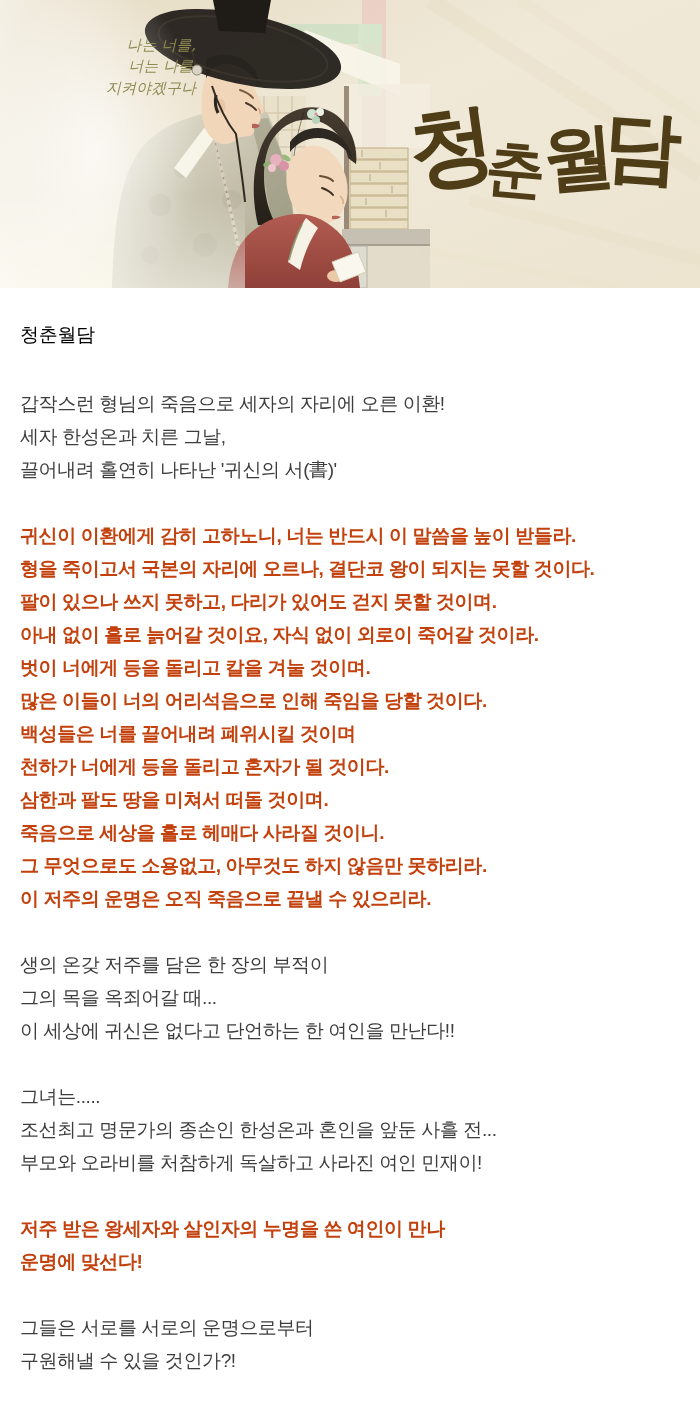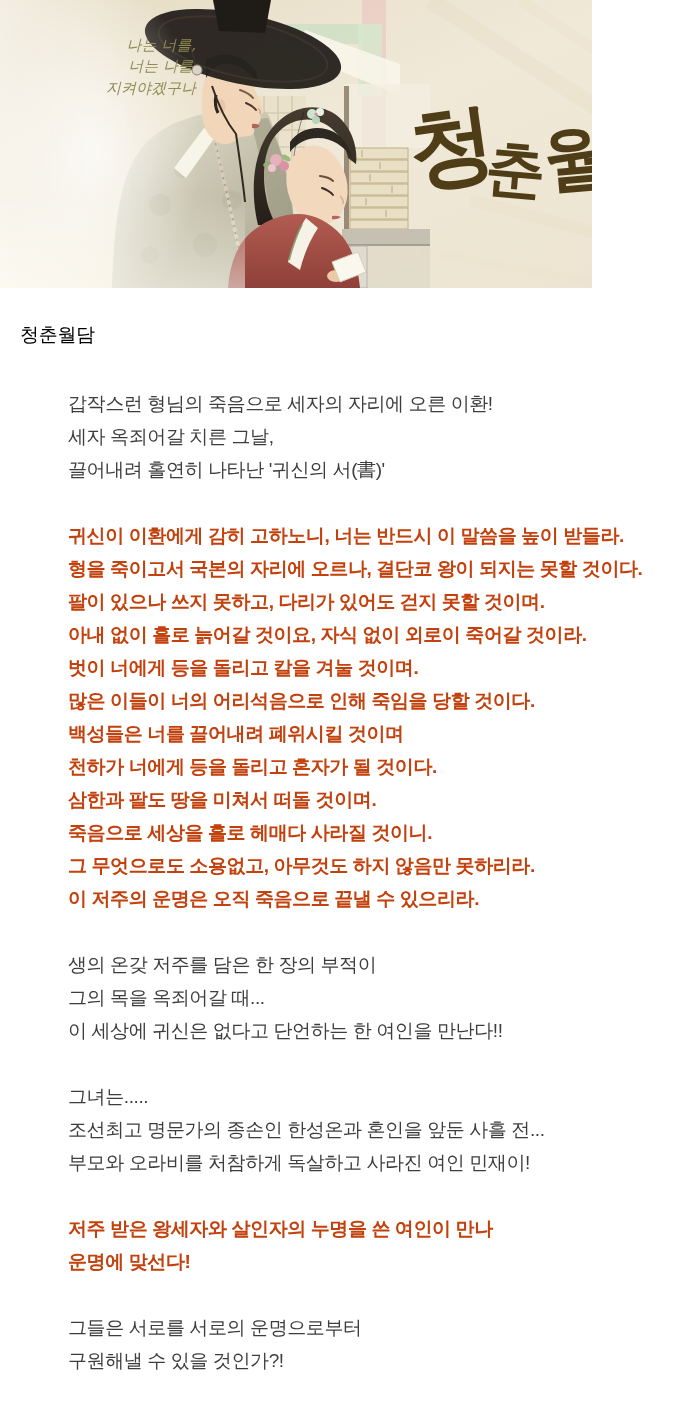--- a/index.html
+++ b/index.html
@@ -3,32 +3,32 @@
 <meta charset="utf-8">
 <style>
   html, body { margin:0; padding:0; background:#ffffff; }
   body {
     width:700px; min-height:1412px;
     font-family:"Liberation Sans","DejaVu Sans",sans-serif;
     -webkit-font-smoothing:antialiased;
   }
   .page { width:700px; }
   
-  .hero { width:592px; height:288px; overflow:hidden; position:relative; background:#ece4d0; }
+  .hero { width:700px; height:288px; overflow:hidden; position:relative; background:#ece4d0; }
   .hero svg { display:block; }
   
   .content { padding:30px 20px 0 20px; }
   .title {
     margin:0; font-size:19px; line-height:33px; font-weight:400; color:#000;
     letter-spacing:-0.3px;
   }
   .para { margin:33px 0 0 0; font-size:19px; line-height:33px; color:#3d3d3d; letter-spacing:-0.4px; }
   #paragraphs .para:first-child { margin-top:36px; }
   .para.bold { font-weight:700; color:#c2410c; }
-  .line { white-space:nowrap; overflow:hidden;margin-left:48px; }
+  .line { white-space:nowrap; overflow:hidden; }
 </style>
 </head>
 <body>
 
 <div class="page">
 
   <div class="hero">
     <svg width="700" height="288" viewBox="0 0 700 288">
       <defs>
         <linearGradient id="bgG" x1="0" y1="0" x2="1" y2="1">
@@ -204,21 +204,21 @@
         <text x="604" y="174" font-size="78" transform="rotate(4 645 140)">담</text>
       </g>
     </svg>
   </div>
 
   <div class="content">
     <h3 class="title">청춘월담</h3>
     <div id="paragraphs">
         <div class="para">
           <div class="line">갑작스런 형님의 죽음으로 세자의 자리에 오른 이환!</div>
-          <div class="line">세자 옥죄어갈 치른 그날,</div>
+          <div class="line">세자 한성온과 치른 그날,</div>
           <div class="line">끌어내려 홀연히 나타난 '귀신의 서(書)'</div>
         </div>
         <div class="para bold">
           <div class="line">귀신이 이환에게 감히 고하노니, 너는 반드시 이 말씀을 높이 받들라.</div>
           <div class="line">형을 죽이고서 국본의 자리에 오르나, 결단코 왕이 되지는 못할 것이다.</div>
           <div class="line">팔이 있으나 쓰지 못하고, 다리가 있어도 걷지 못할 것이며.</div>
           <div class="line">아내 없이 홀로 늙어갈 것이요, 자식 없이 외로이 죽어갈 것이라.</div>
           <div class="line">벗이 너에게 등을 돌리고 칼을 겨눌 것이며.</div>
           <div class="line">많은 이들이 너의 어리석음으로 인해 죽임을 당할 것이다.</div>
           <div class="line">백성들은 너를 끌어내려 폐위시킬 것이며</div>

